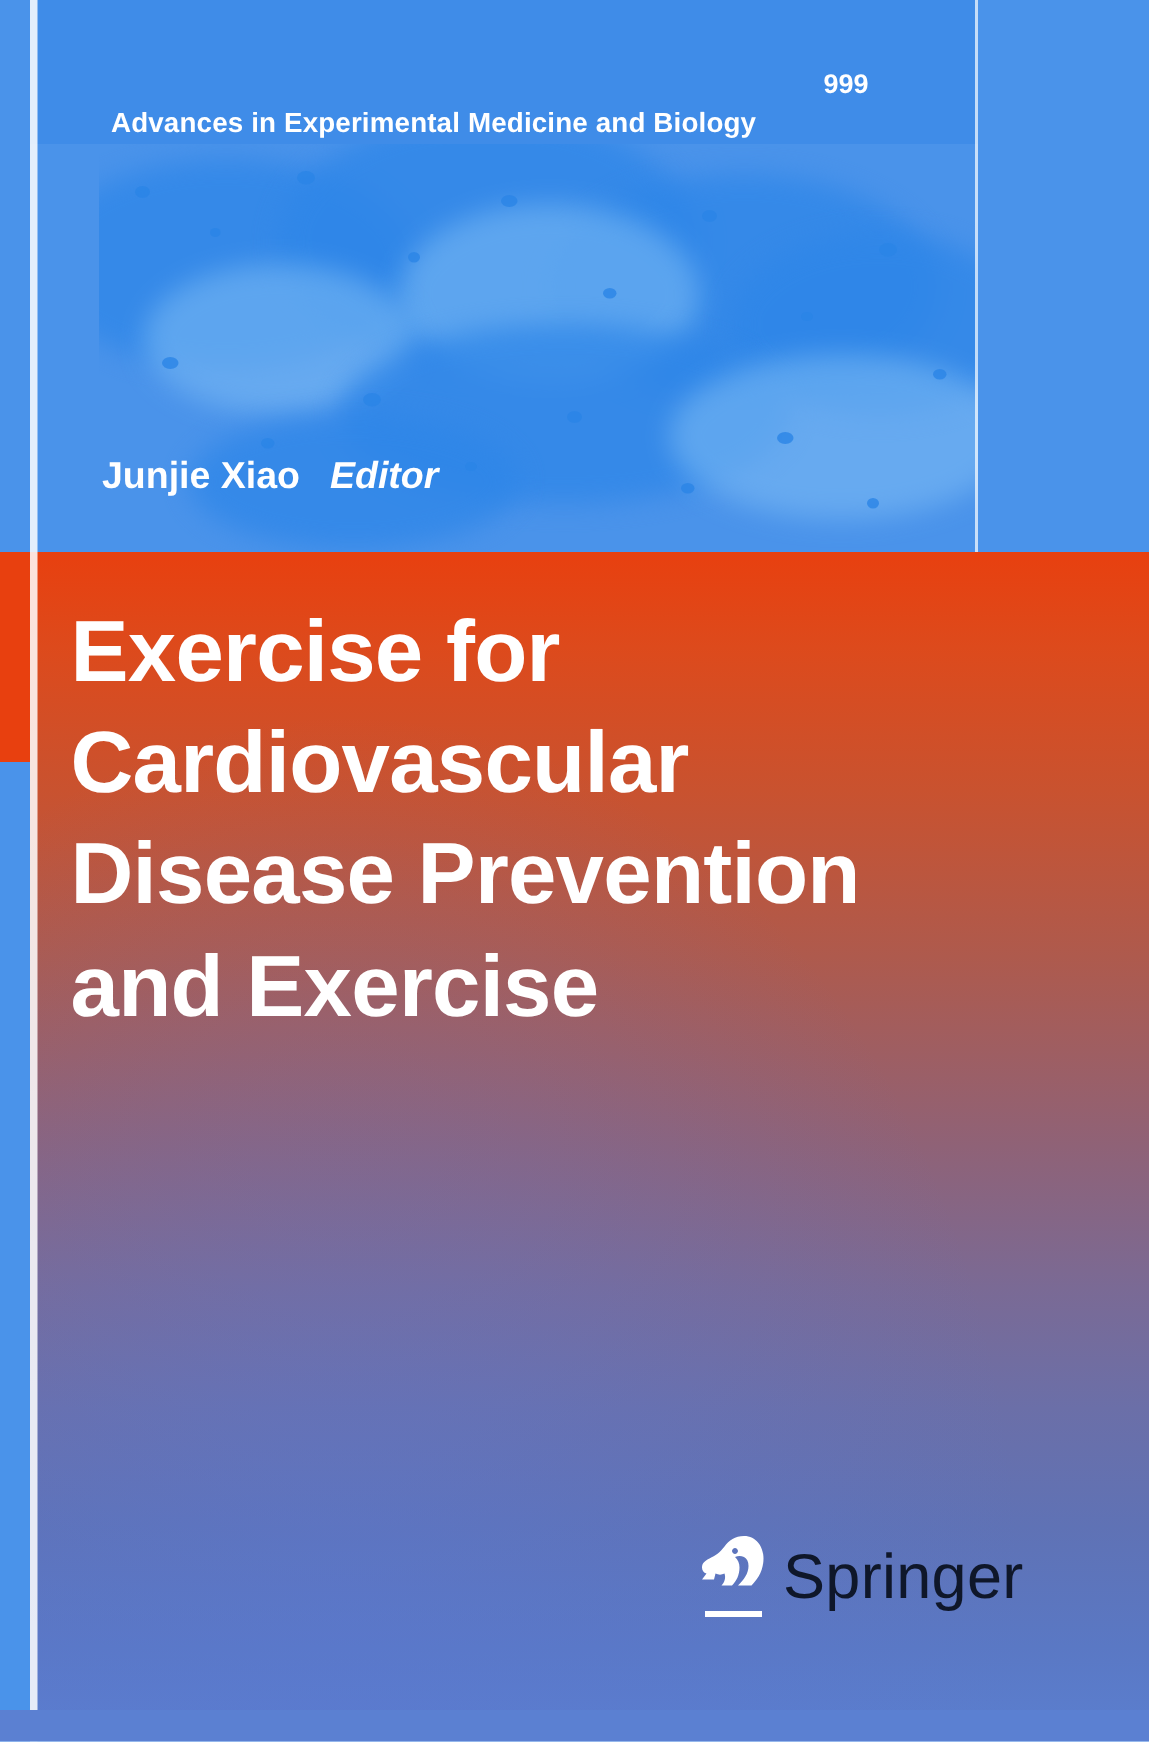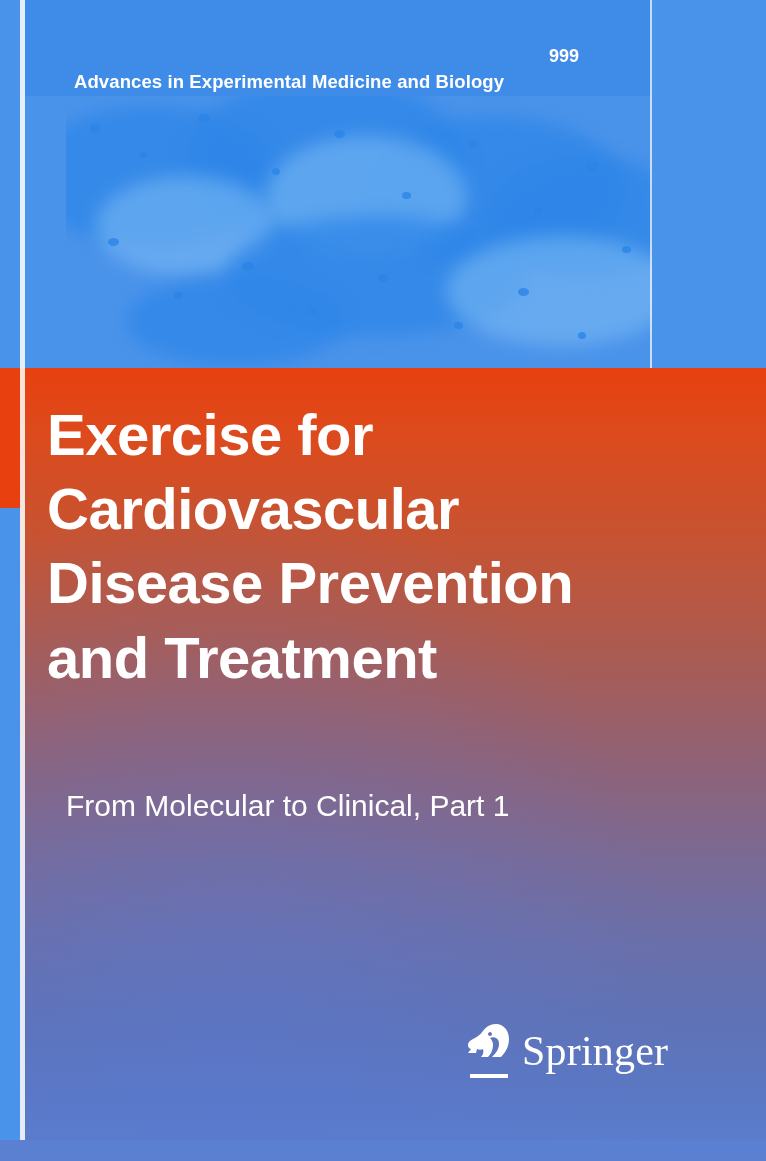--- a/index.html
+++ b/index.html
@@ -190,23 +190,23 @@
     top: 1020px;
     height: 62px;
     display: flex;
     align-items: center;
   }
   .springer-mark {
     width: 46px;
     height: 58px;
   }
   .springer-word {
-    font-family: Liberation Serif, serif;
+    font-family: Liberation Sans, sans-serif;
     font-size: 42px;
-    color: #ffffff;
+    color: #0f172a;
     margin-left: 10px;
     letter-spacing: 0.2px;
   }
 
   
   .bottom-fade {
     position: absolute;
     left: 0;
     top: 1140px;
     width: 766px;
@@ -248,37 +248,39 @@
       <div class="speck" style="left:244px; top:212px; width:8px; height:6px;"></div>
       <div class="speck" style="left:312px; top:178px; width:10px; height:8px;"></div>
       <div class="speck" style="left:388px; top:226px; width:9px; height:7px;"></div>
       <div class="speck" style="left:452px; top:192px; width:11px; height:8px;"></div>
       <div class="speck" style="left:512px; top:236px; width:8px; height:7px;"></div>
     </div>
 
     <div class="series-text">Advances in Experimental Medicine and Biology</div>
     <div class="series-number">999</div>
 
+    <div class="editor-line">
+      <span class="editor-name">Junjie Xiao</span><span class="editor-role">Editor</span>
+    </div>
   </div>
 
   <div class="right-white-line"></div>
   <div class="right-strip"></div>
 
   <div class="main-area">
     <div class="tint"></div>
   </div>
 
   <div class="title-block">
     <div class="title-line">Exercise for</div>
     <div class="title-line">Cardiovascular</div>
     <div class="title-line">Disease Prevention</div>
-    <div class="title-line">and Treatment</div>
-  </div>
-
-  <div class="subtitle">From Molecular to Clinical, Part 1</div>
+    <div class="title-line">and Exercise</div>
+  </div>
+
 
   <div class="springer">
     <svg class="springer-mark" viewBox="0 0 46 58">
       <path fill="#ffffff" d="M30 2c-6 0-10 3-13 7-3 4-6 6-10 8-3 1.5-5 3-5 6 0 2 1 3.5 3 4l-3 4h8l1-4c2 1 4 1 6 0 1 3 0 6-2 8h7c3-3 5-7 5-12 0-3-1-5-3-7 2-1 4-1 6 0 2 1 3 3 3 6 0 5-3 9-7 13h9c5-5 8-11 8-18 0-8-5-15-13-15zm-6 12c-1 0-2-1-2-2s1-2 2-2 2 1 2 2-1 2-2 2z"></path>
       <path fill="#ffffff" d="M4 52h38v4H4z"></path>
     </svg>
     <span class="springer-word">Springer</span>
   </div>
 
   <div class="left-strip"></div>

